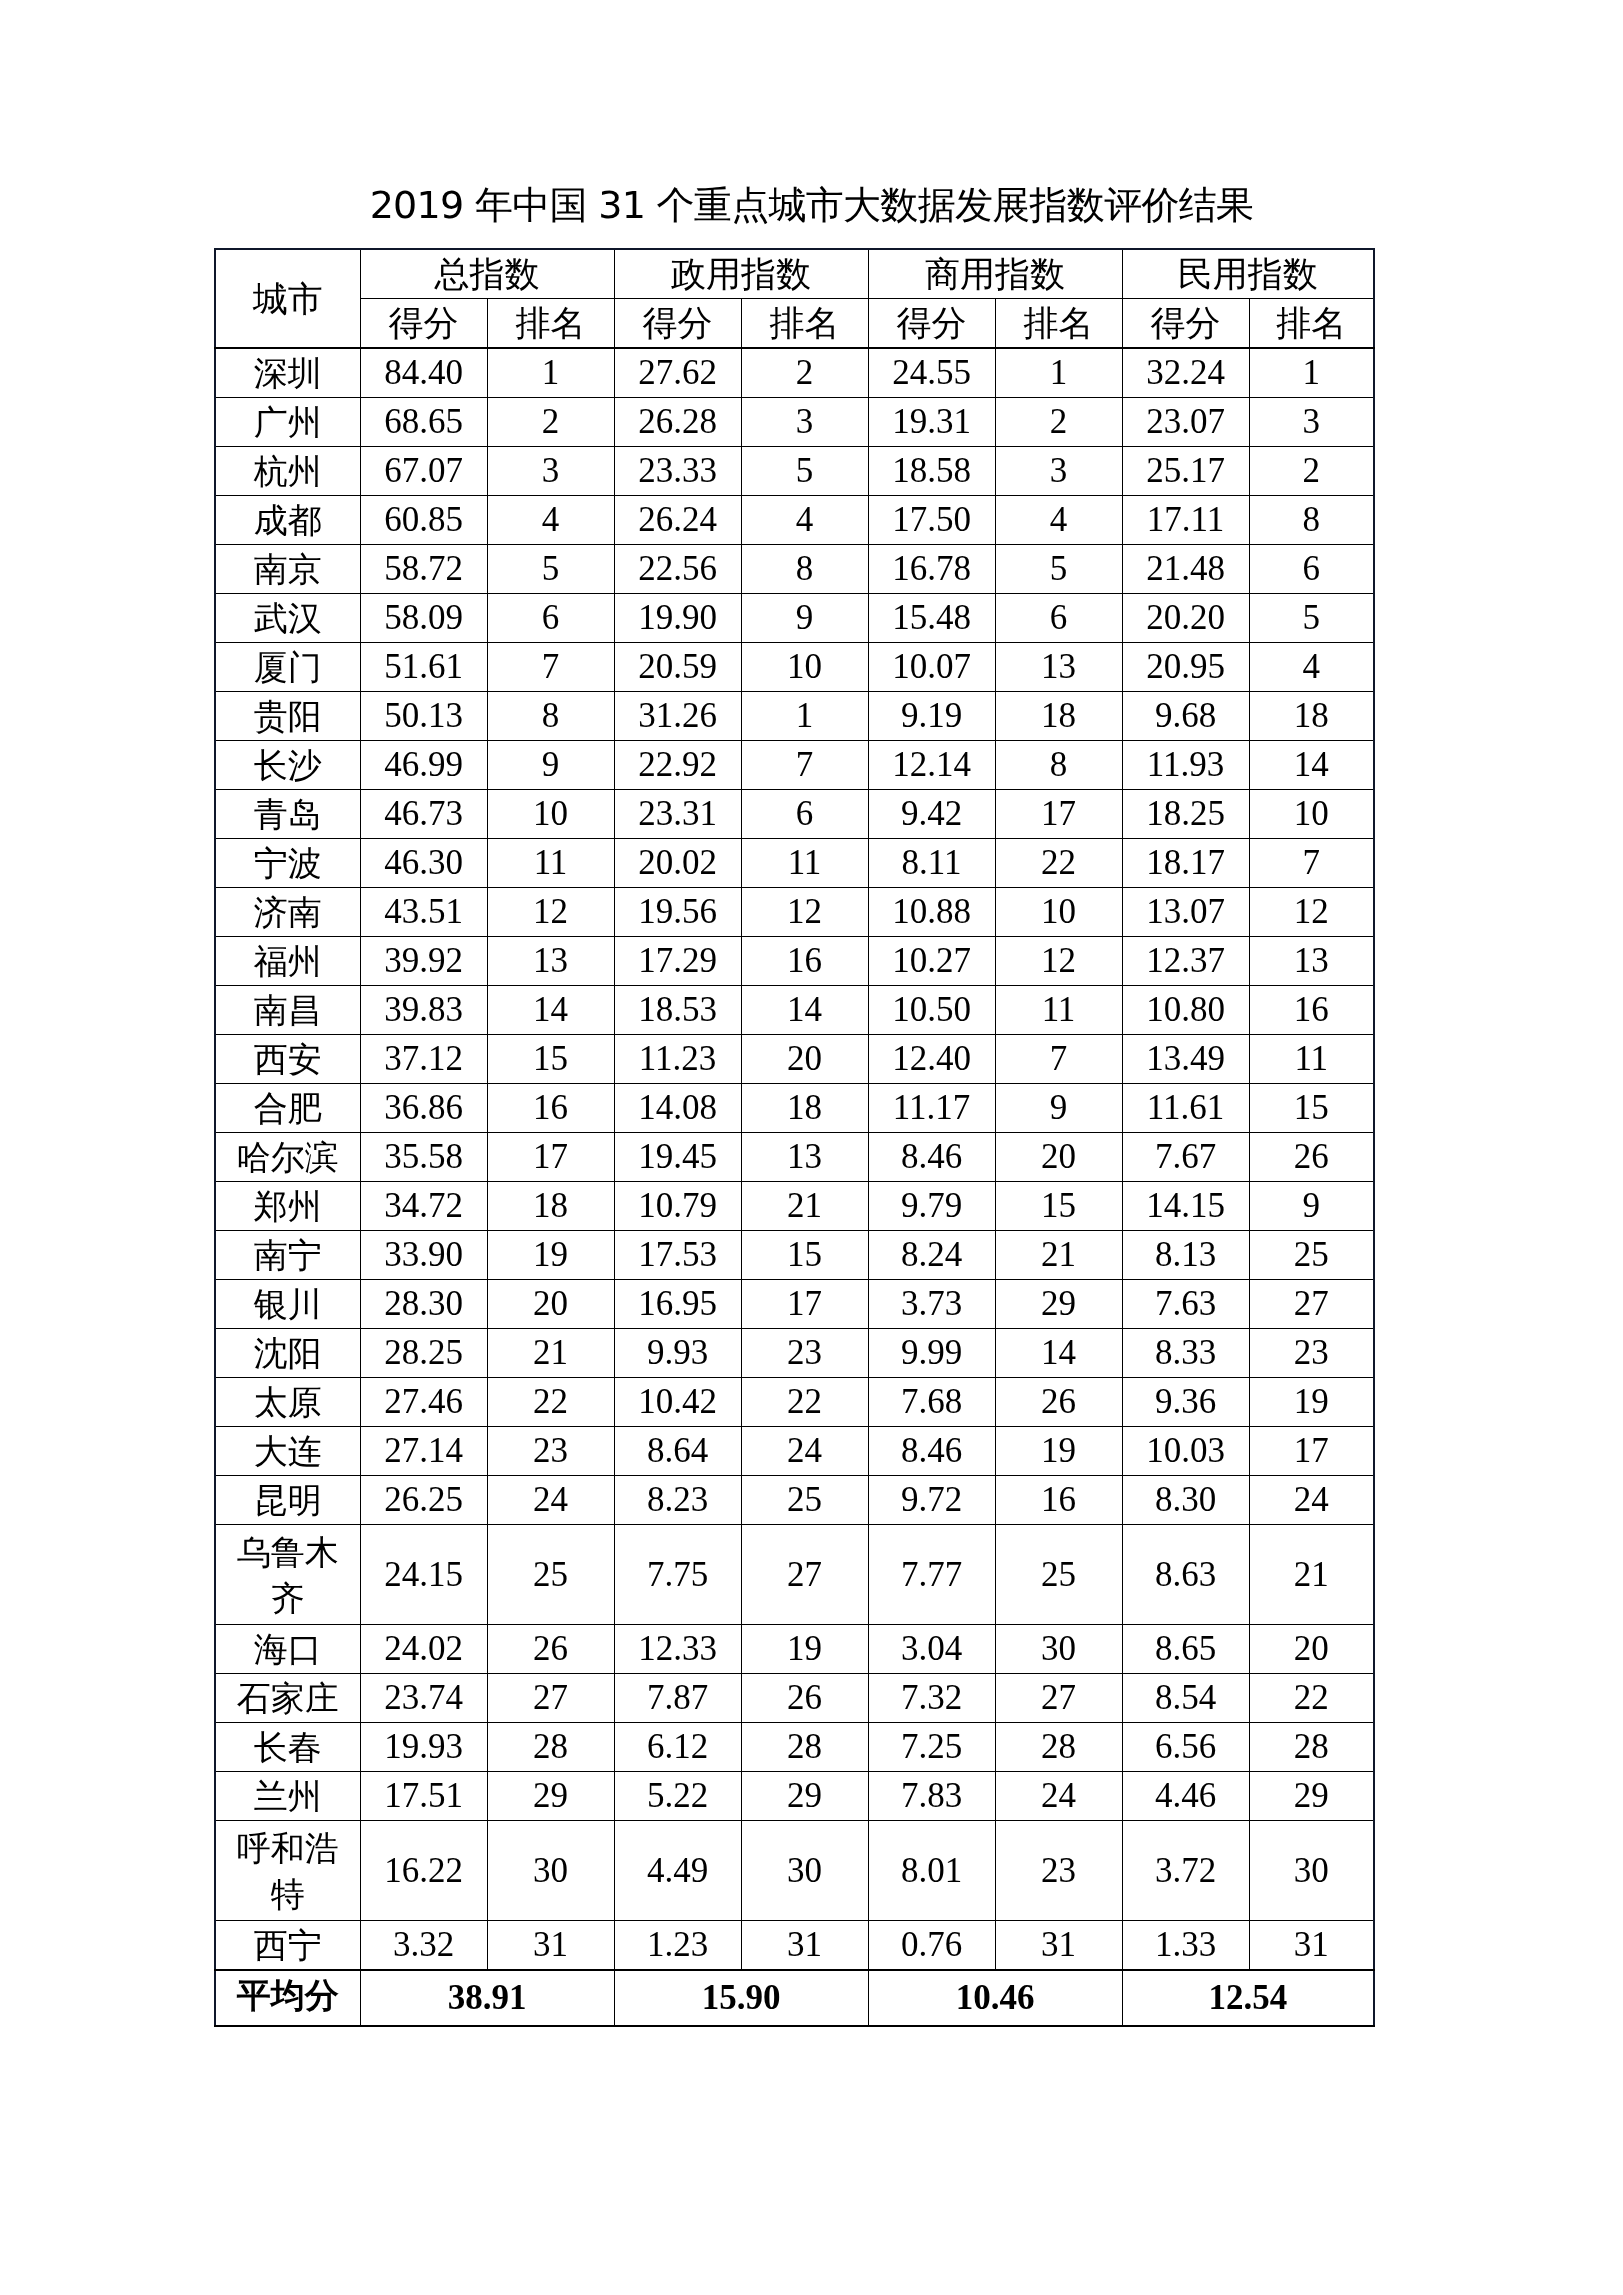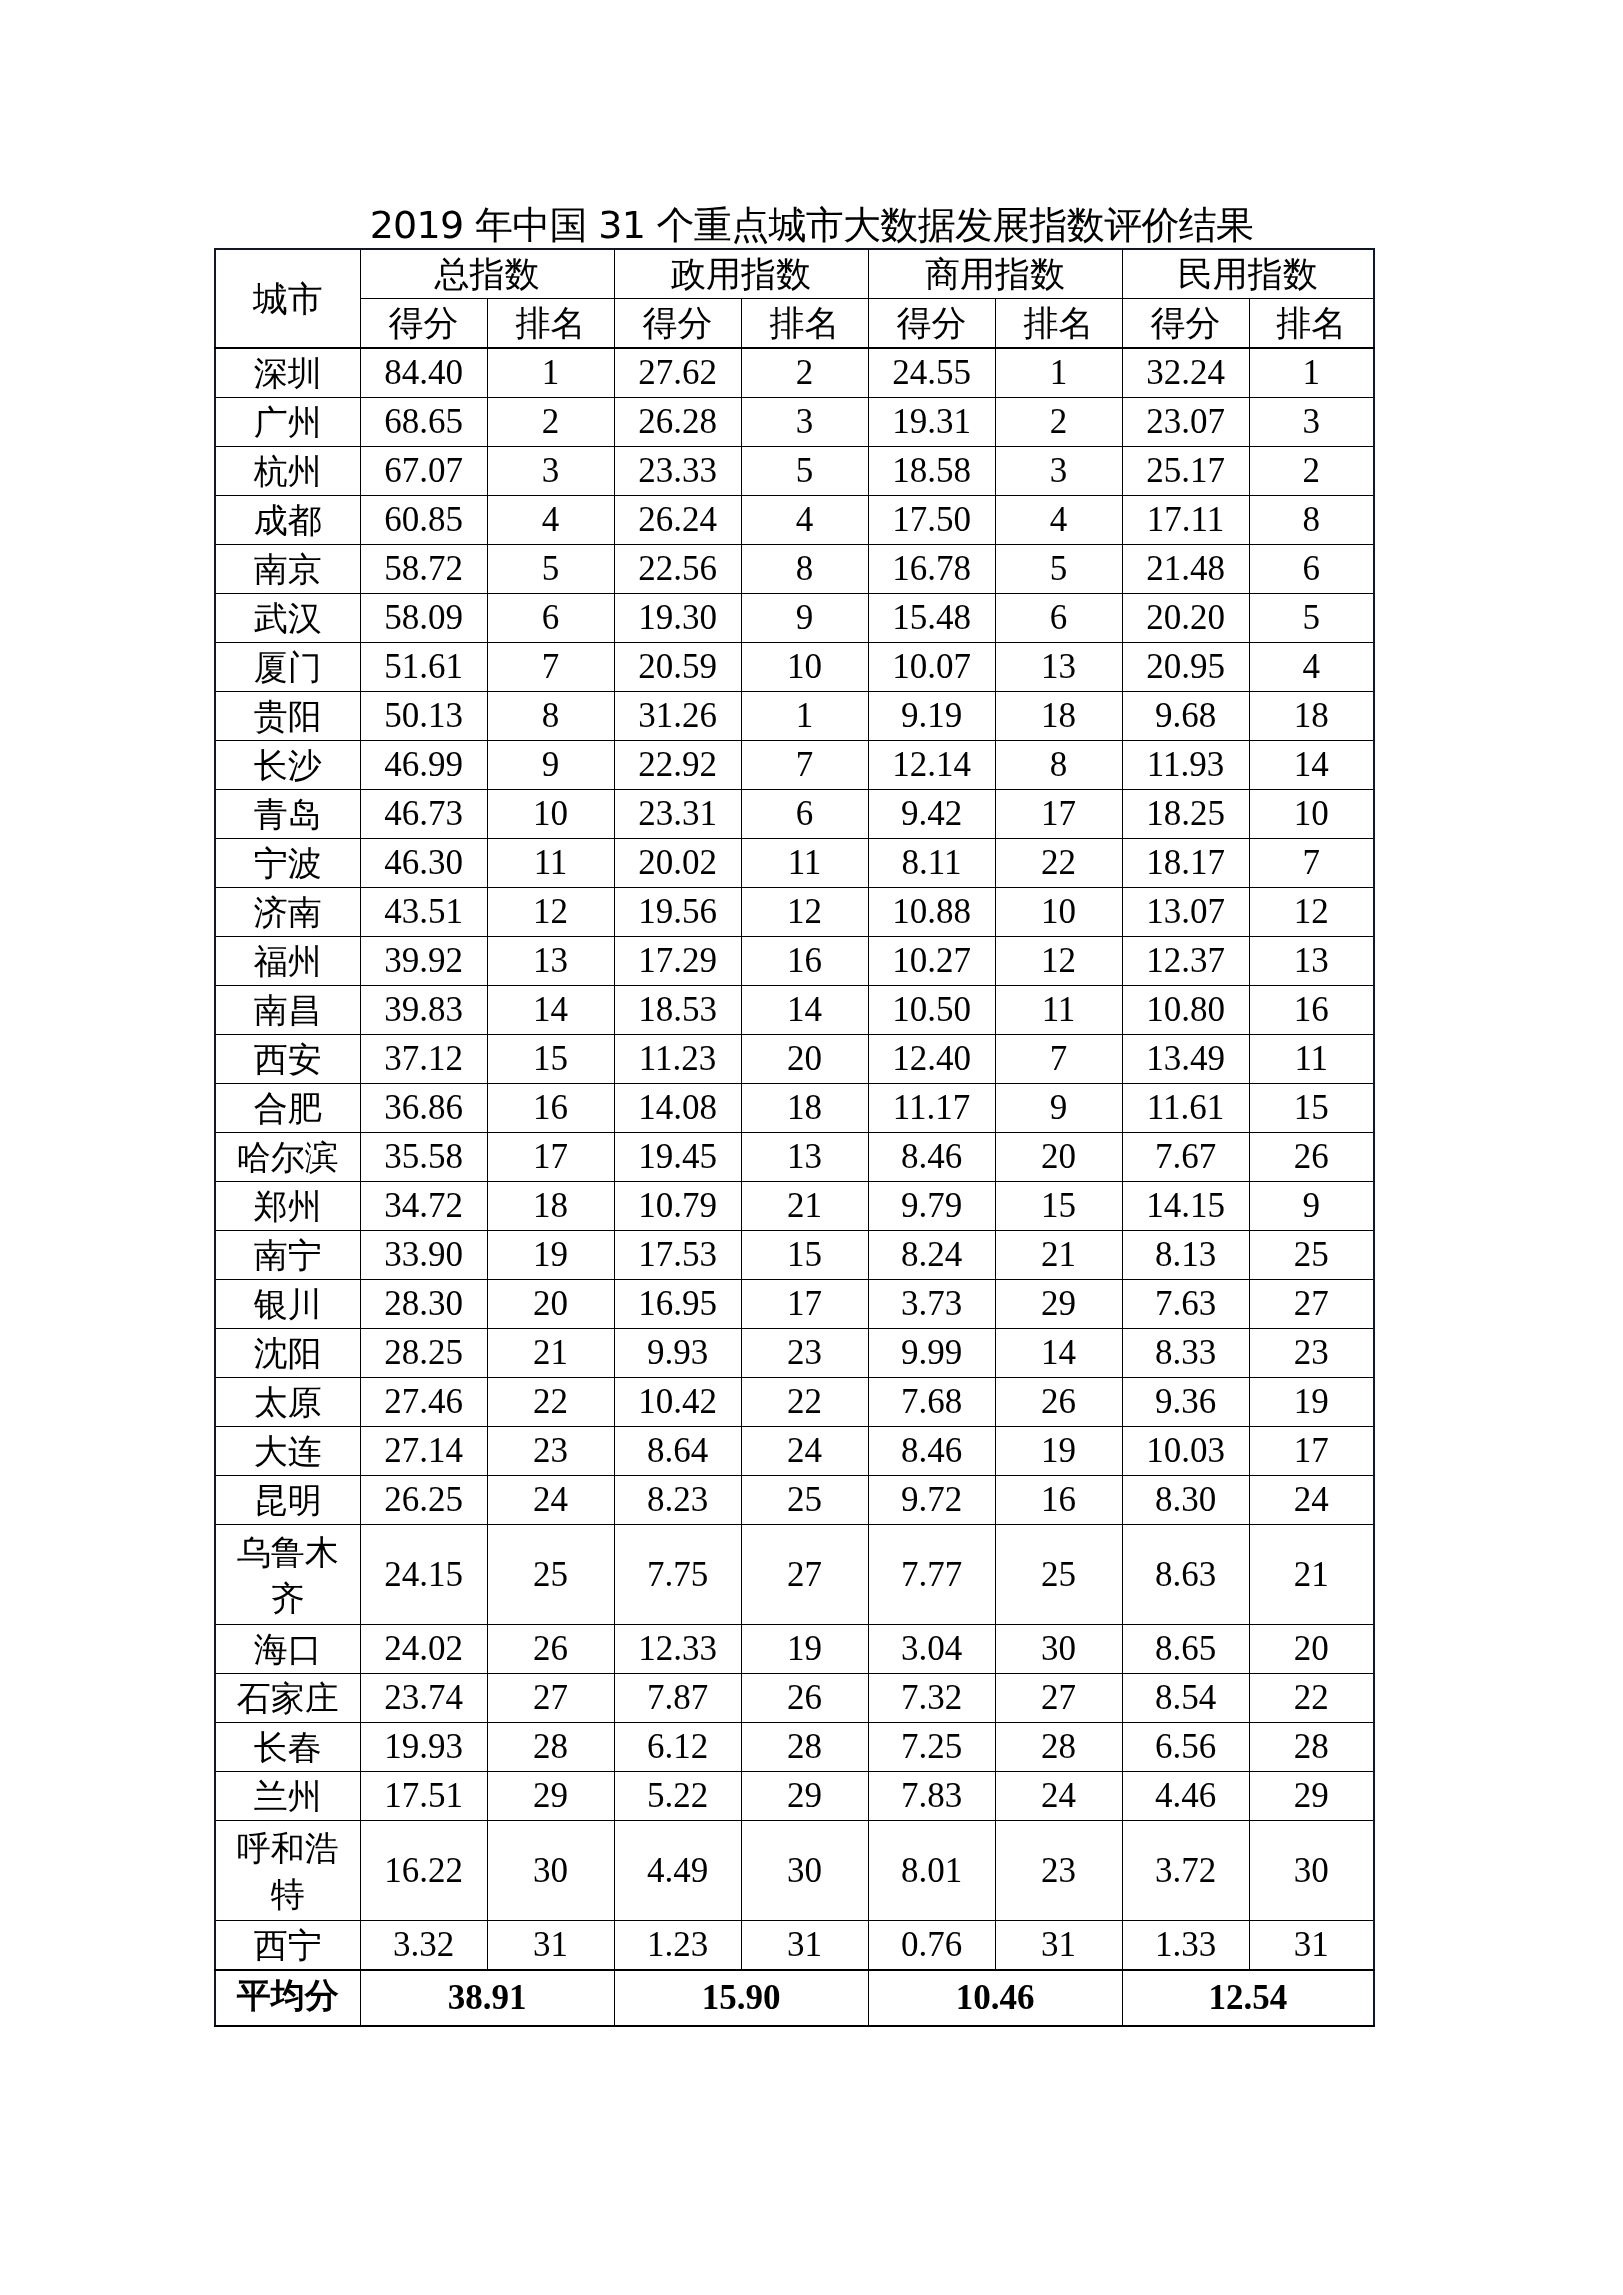--- a/index.html
+++ b/index.html
@@ -1,18 +1,18 @@
 <!DOCTYPE html>
 <html style="font-size:10.5px"><head>
 <meta charset="utf-8">
 <style>
   html, body { margin:0; padding:0; background:#ffffff; }
   body { width:1623px; height:2295px; position:relative; overflow:hidden; }
   .title {
-    position:absolute; left:0; top:200px; width:1623px; text-align:center;
+    position:absolute; left:0; top:180px; width:1623px; text-align:center;
     font-family:"DejaVu Sans", sans-serif; font-size:38px; color:#000; line-height:50px;
     letter-spacing:-0.7px;
   }
   table.grid {
     position:absolute; left:214px; top:248px; width:1158px;
     border-collapse:collapse; table-layout:fixed;
     font-family:"Liberation Serif", "DejaVu Serif", serif; color:#000;
   }
   table.grid td {
     border:1.3px solid #000; text-align:center; vertical-align:middle;
@@ -113,21 +113,21 @@
         <td>8</td>
         <td>16.78</td>
         <td>5</td>
         <td>21.48</td>
         <td>6</td>
       </tr>
       <tr>
         <td class="city">武汉</td>
         <td>58.09</td>
         <td>6</td>
-        <td>19.30</td>
+        <td>19.90</td>
         <td>9</td>
         <td>15.48</td>
         <td>6</td>
         <td>20.20</td>
         <td>5</td>
       </tr>
       <tr>
         <td class="city">厦门</td>
         <td>51.61</td>
         <td>7</td>

